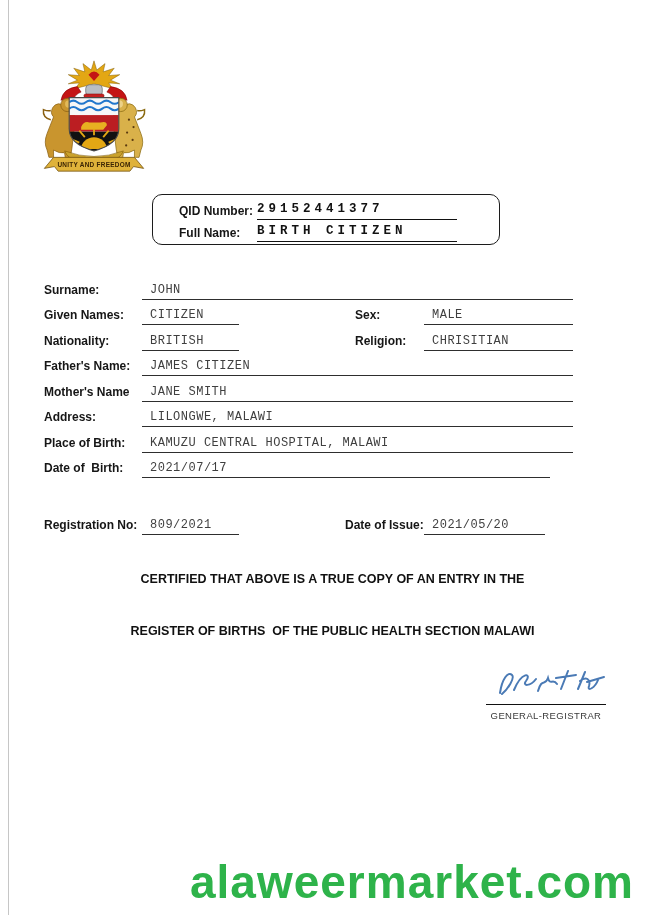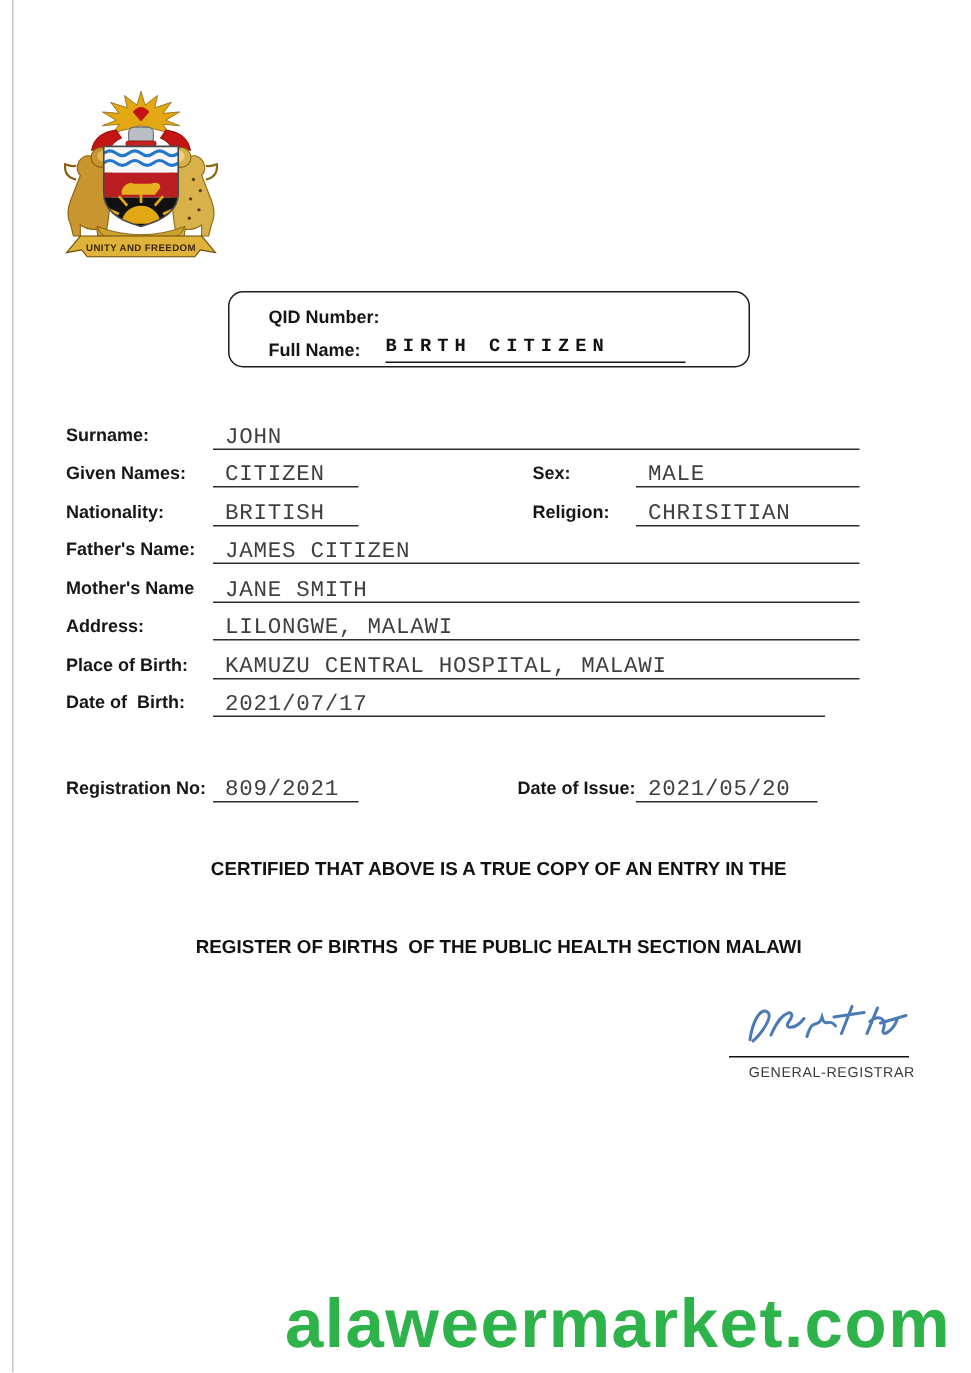--- a/index.html
+++ b/index.html
@@ -12,26 +12,26 @@
   .doc-title{position:absolute;left:0;top:139px;width:647px;margin:0;text-align:center;text-indent:20px;
            font-size:26px;font-weight:bold;letter-spacing:0.5px;color:#0d0d0d;}
   .id-box{position:absolute;left:152px;top:194px;width:346px;height:49px;
           border:1.5px solid #1c1c1c;border-radius:10px;}
   .id-label{position:absolute;left:26px;font-size:12px;font-weight:bold;color:#161616;white-space:pre;}
   .id-value{position:absolute;left:104px;width:200px;font-family:"Liberation Mono",monospace;
             font-size:12.5px;font-weight:bold;letter-spacing:4px;color:#121212;white-space:pre;}
   .id-underline{border-bottom:1.3px solid #111;height:17px;}
   .flabel{position:absolute;font-size:12px;font-weight:bold;color:#161616;white-space:pre;}
   .fvalue{position:absolute;height:16px;padding-left:8px;font-family:"Liberation Mono",monospace;
-          font-size:15px;letter-spacing:0.5px;color:#3f3f3f;border-bottom:1px solid #2e2e2e;white-space:pre;}
+          font-size:12px;letter-spacing:0.5px;color:#3f3f3f;border-bottom:1px solid #2e2e2e;white-space:pre;}
   .cert-line{position:absolute;left:0;width:647px;text-align:center;text-indent:18px;
              font-size:12.5px;font-weight:bold;color:#111;white-space:pre;}
   .sig-svg{position:absolute;left:492px;top:663px;width:125px;height:40px;}
   .sig-line{position:absolute;left:486px;top:704px;width:120px;border-top:1.5px solid #111;}
-  .sig-title{position:absolute;left:482px;top:710px;width:128px;text-align:right;
+  .sig-title{position:absolute;left:482px;top:710px;width:128px;text-align:center;
              font-size:9.5px;letter-spacing:0.4px;color:#3a3a3a;}
   .watermark{position:absolute;right:13px;top:855px;font-size:46px;font-weight:bold;
              letter-spacing:1px;white-space:nowrap;}
 </style>
 </head>
 <body>
 
 <div class="page">
 
   <div class="edge-line"></div>
@@ -85,20 +85,21 @@
 
     <path d="M28,100 q32,12 64,0 q-4,9 -12,9 h-40 q-8,0 -12,-9 z" fill="#caa22c" stroke="#7a5500" stroke-width="0.6"></path>
 
     <path d="M16,107 L6,119 L17,117 L21,122 L99,122 L103,117 L114,119 L104,107 Z" fill="#dfb23a" stroke="#6b4a08" stroke-width="0.8"></path>
     <text x="60" y="117.5" text-anchor="middle" style="font-family:'Liberation Sans',sans-serif;font-size:7px;font-weight:bold;letter-spacing:0.3px" fill="#3a2404">UNITY AND FREEDOM</text>
   </svg>
 
 
   <div class="id-box">
     <span class="id-label" style="top:9px">QID Number:</span>
+    <span class="id-value id-underline" style="top:7px">29152441377</span>
     <span class="id-label" style="top:31px">Full Name:</span>
     <span class="id-value id-underline" style="top:29px">BIRTH CITIZEN</span>
   </div>
 
   <span class="flabel" style="left:44px;top:283px">Surname:</span>
   <span class="fvalue" style="left:142px;top:283px;width:423px">JOHN</span>
 
   <span class="flabel" style="left:44px;top:308px">Given Names:</span>
   <span class="fvalue" style="left:142px;top:308px;width:89px">CITIZEN</span>
   <span class="flabel" style="left:355px;top:308px">Sex:</span>

